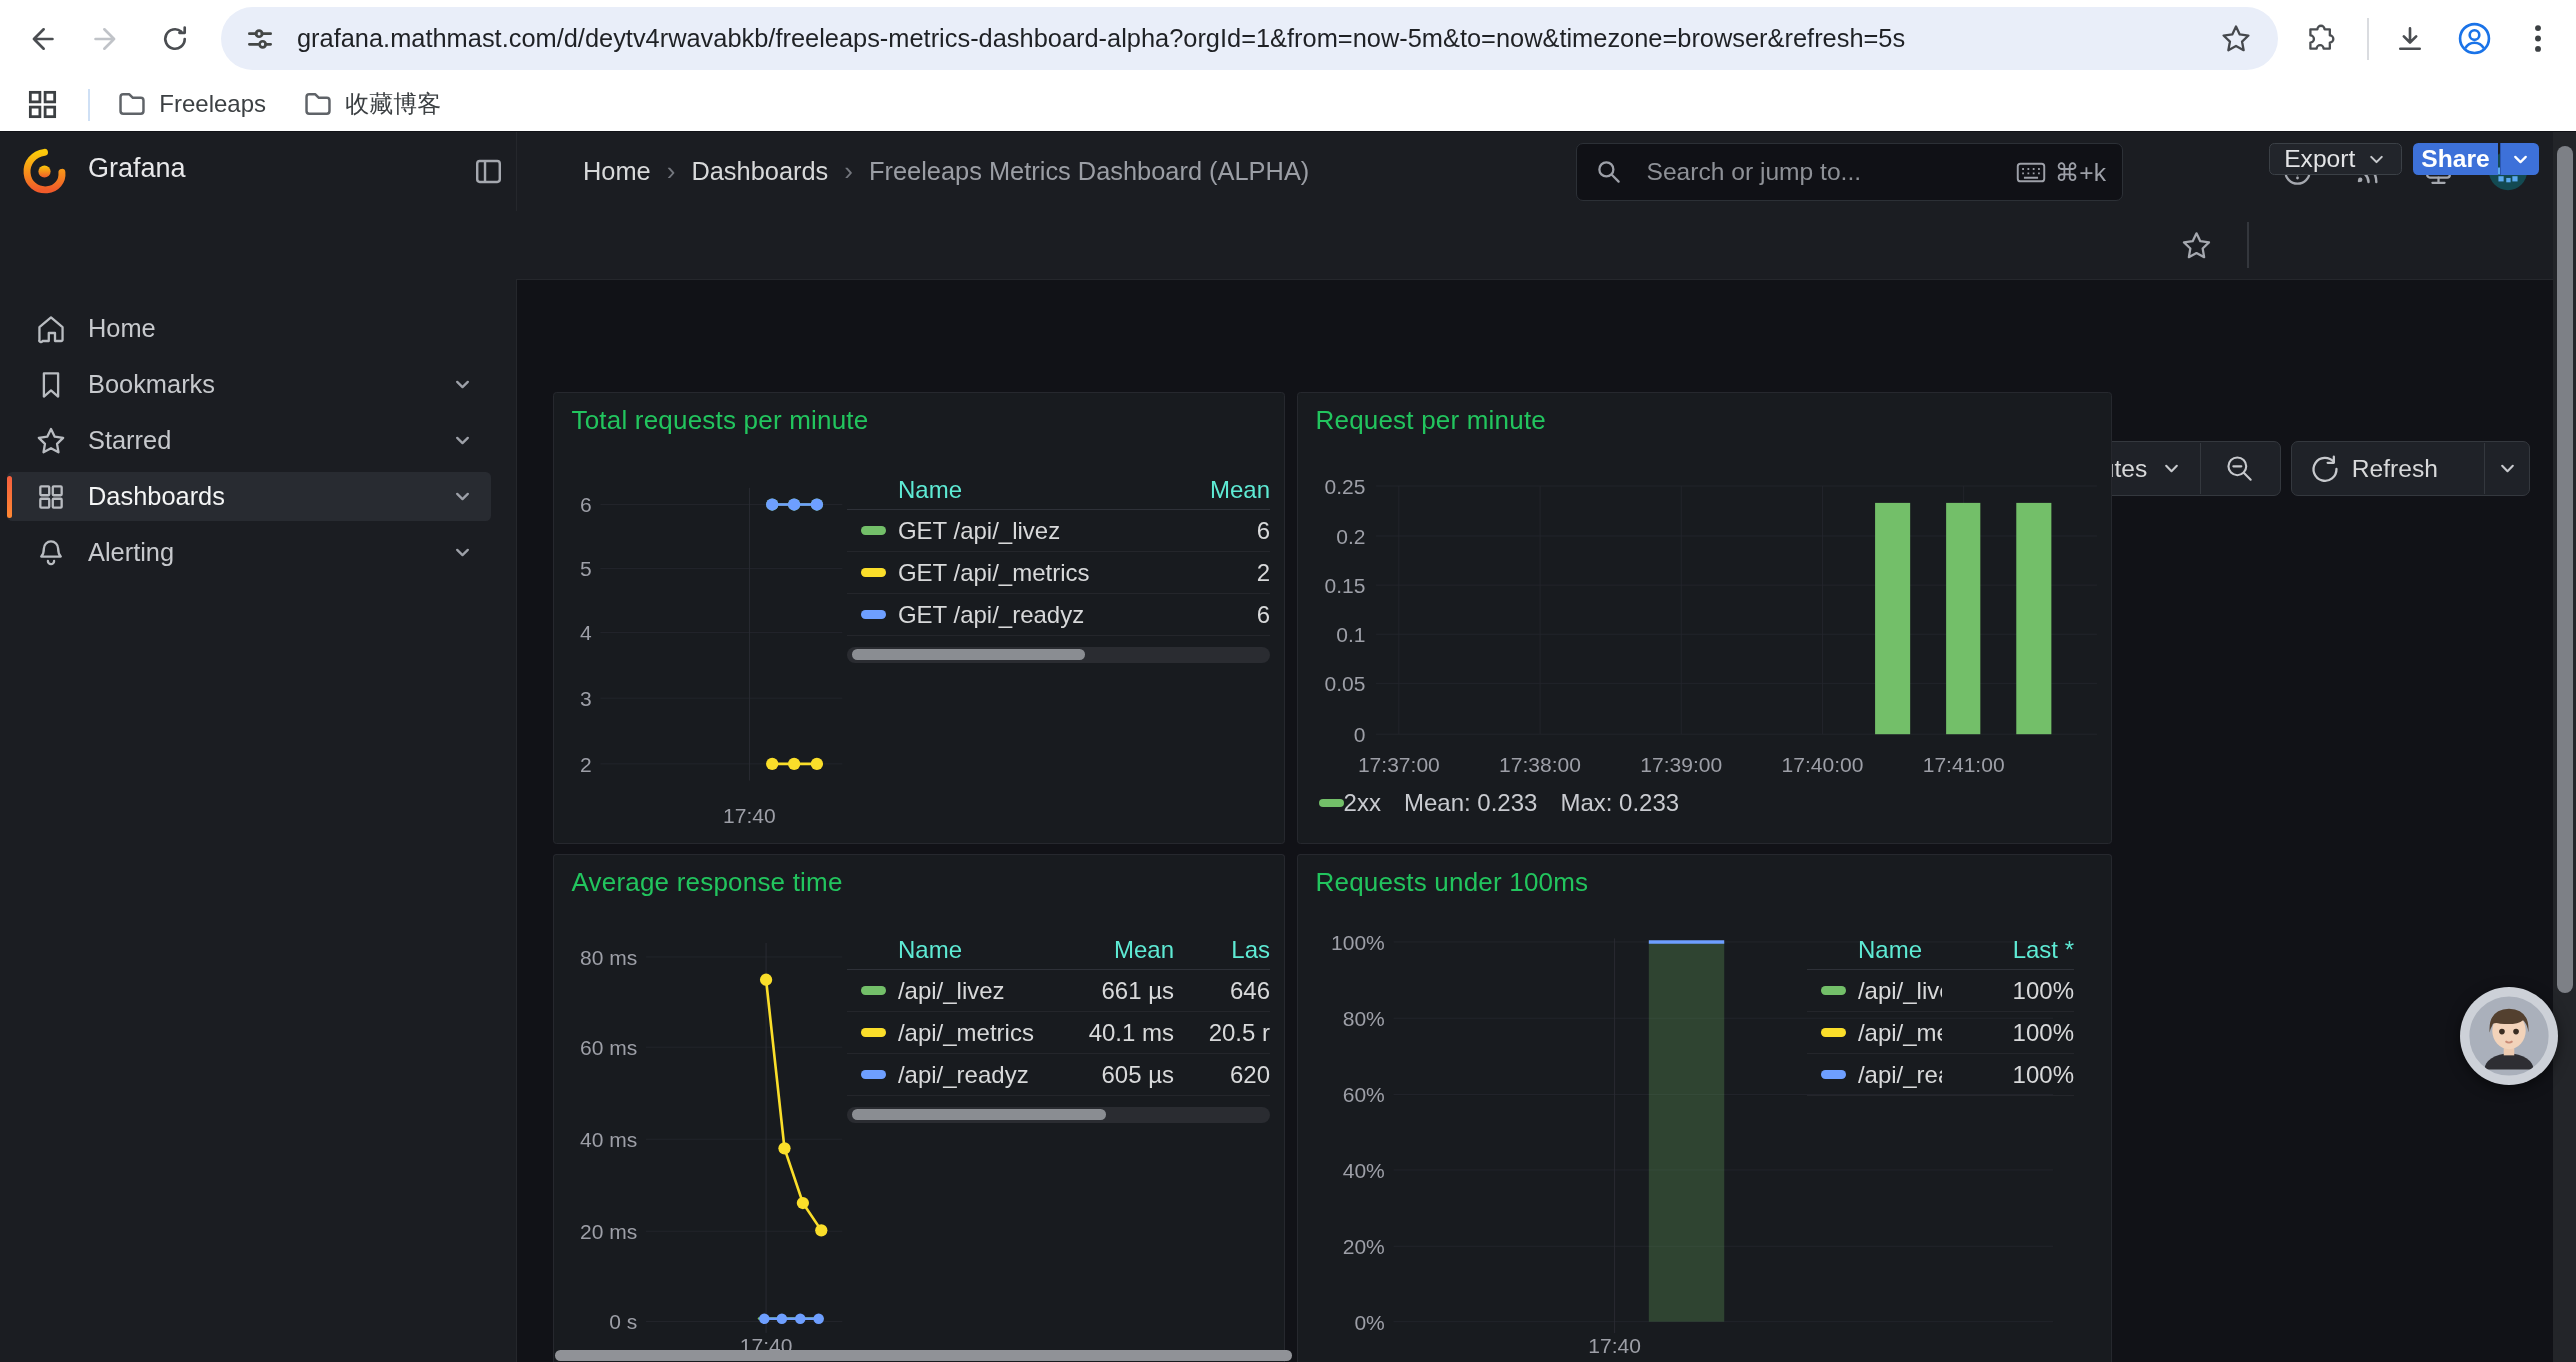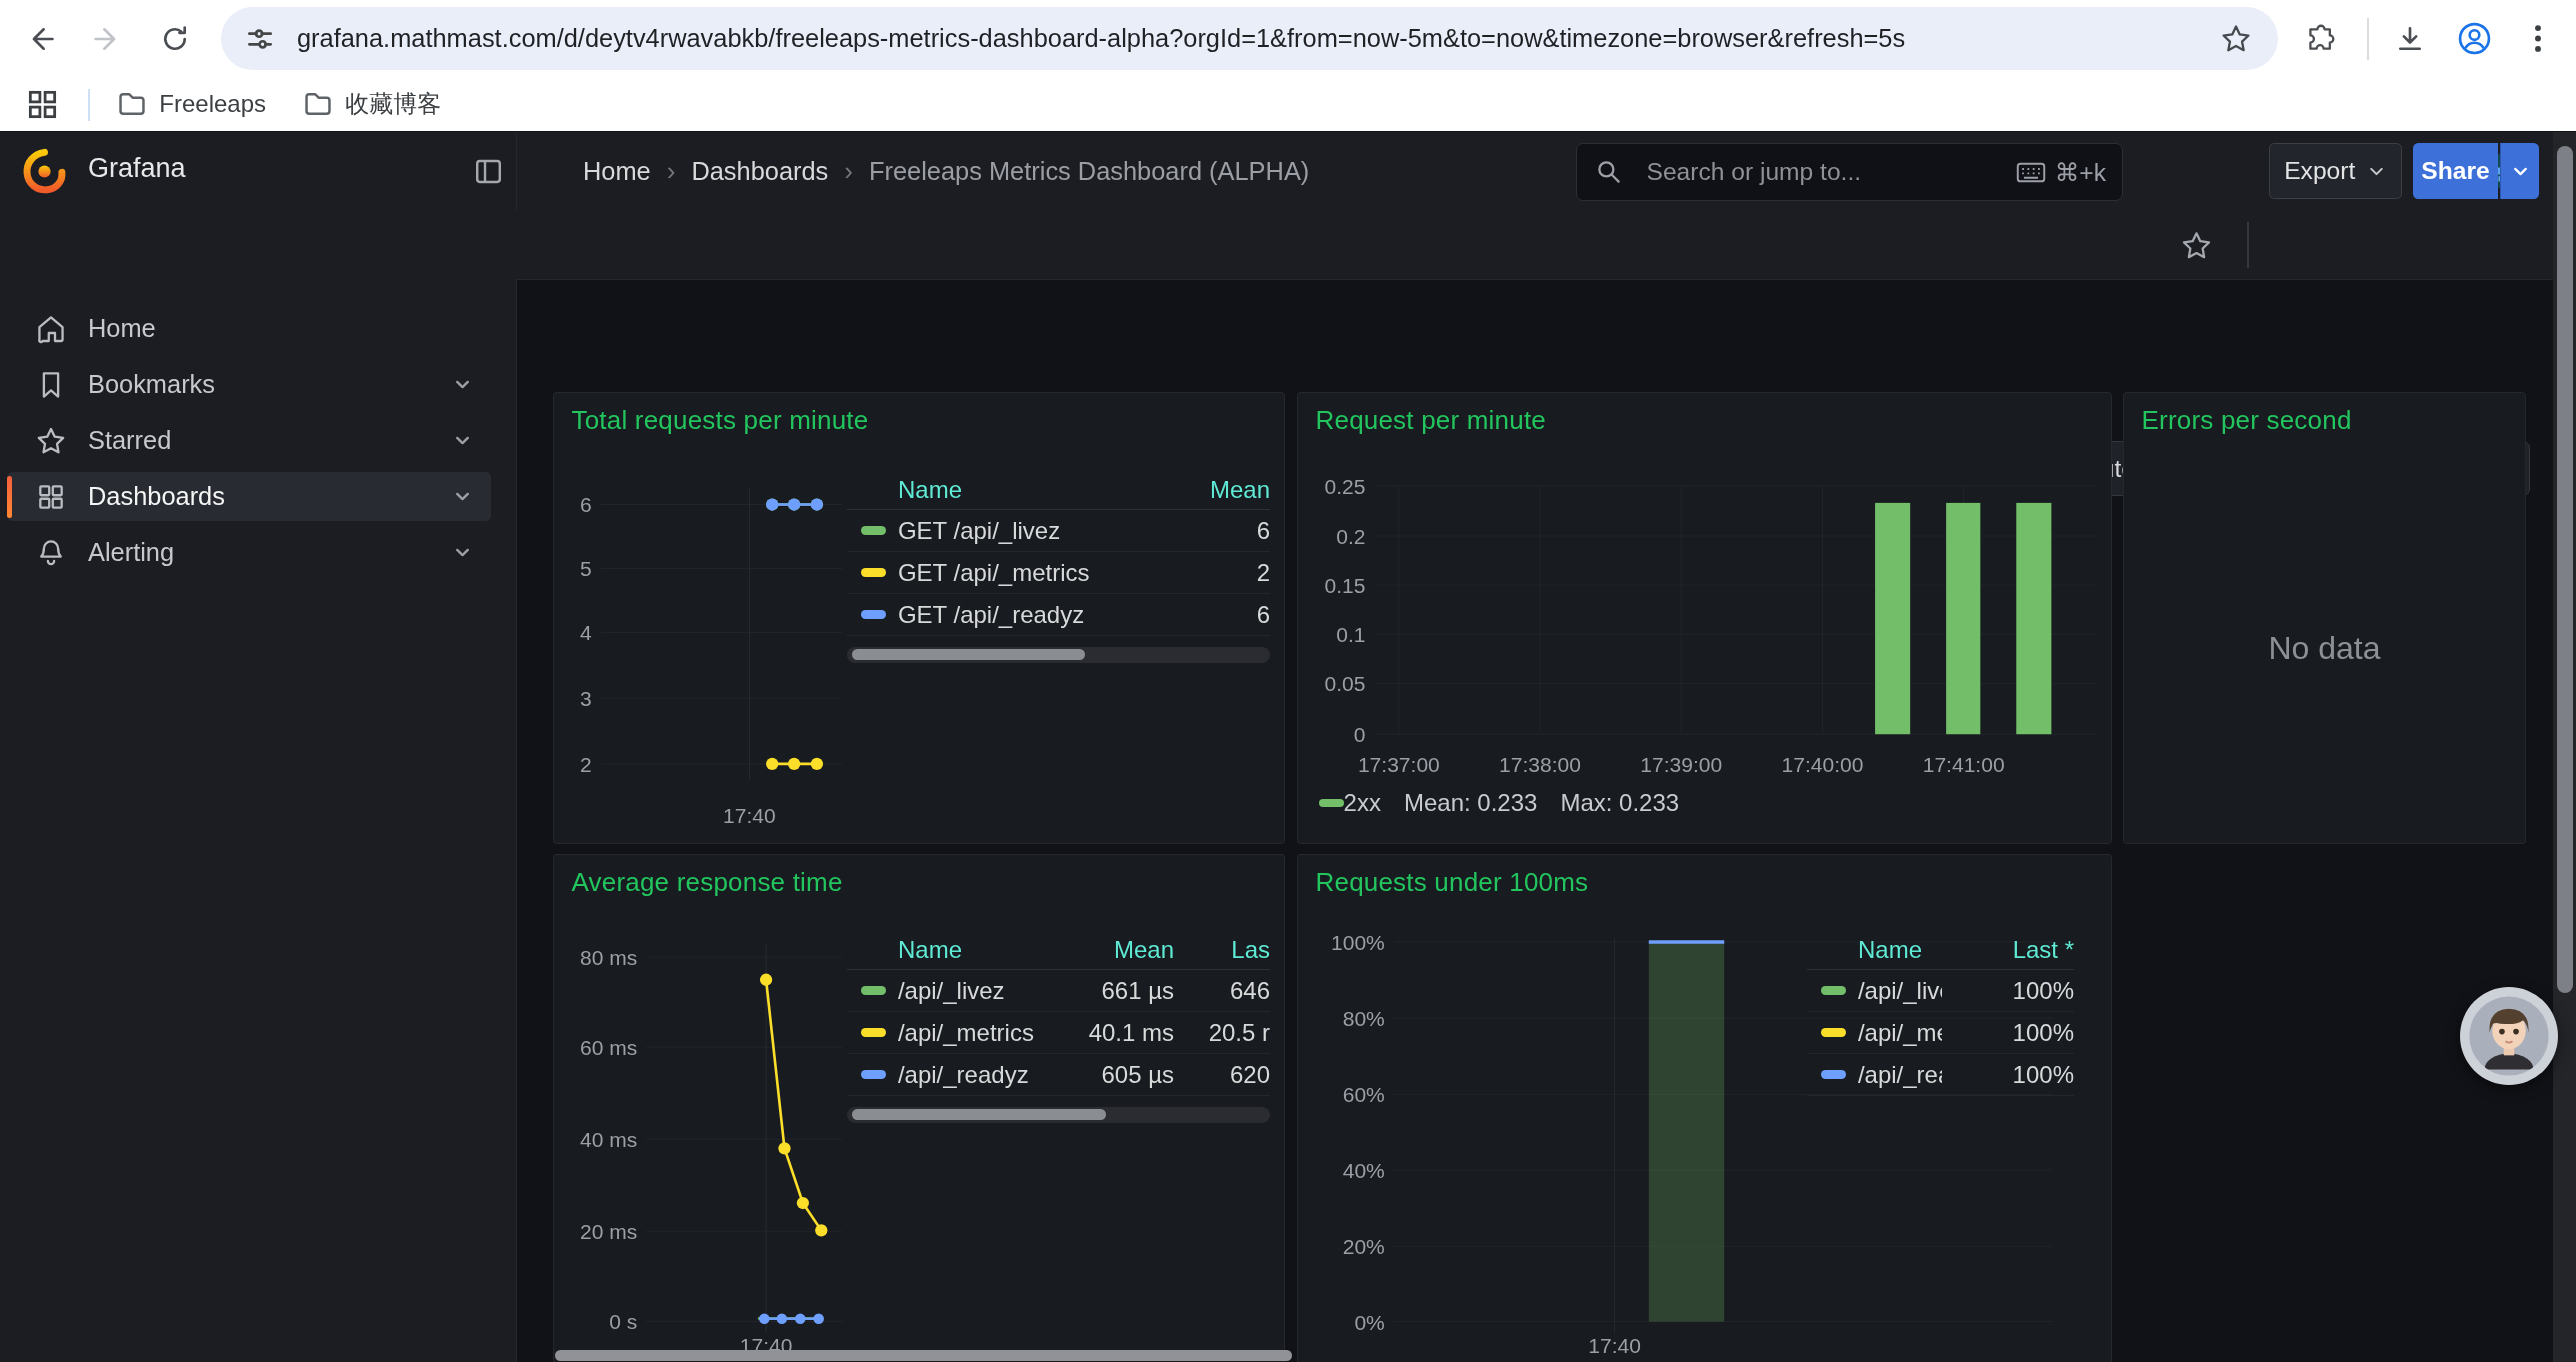--- a/index.html
+++ b/index.html
@@ -38,21 +38,21 @@
   .side-item{position:absolute;left:7px;width:484px;height:49px;border-radius:5.3px;display:flex;align-items:center;
              color:#c7c9cd;font-size:25.4px}
   .side-item .lbl{margin-left:21px}
   .side-item .chev{margin-left:auto;margin-right:17.5px;color:#9da0a8}
   .side-item.active{background:#282b31;color:#f4f5f5}
   .side-item.active::before{content:"";position:absolute;left:0;top:3.5px;bottom:3.5px;width:5.3px;border-radius:2.6px;
              background:linear-gradient(#f55f3e,#ff8833)}
   .side-item .ic{margin-left:28px;color:#b9bcc1;flex:none}
 
   
-  .btn{display:flex;align-items:center;justify-content:center;font-size:24.6px;border-radius:5.3px;height:56px}
+  .btn{display:flex;align-items:center;justify-content:center;font-size:24.6px;border-radius:5.3px;height:32px}
   #export-btn{position:absolute;left:2269px;top:11.4px;width:133px;background:#22252b;border:0.9px solid #3b4046;color:#e3e4e6;gap:10.5px}
   #share-btn{position:absolute;left:2413px;top:11.4px;width:85px;background:#3d71d9;color:#fff;font-weight:700;
              border-radius:5.3px 0 0 5.3px}
   #share-chev{position:absolute;left:2500px;top:11.4px;width:39px;background:#3d71d9;color:#fff;border-radius:0 5.3px 5.3px 0;
              border-left:1.8px solid #2c57b0}
 
   
   .tb-ctl{position:absolute;top:309px;height:53px;background:#1f2228;border:0.9px solid #34383e;border-radius:7px;
           display:flex;align-items:center;color:#d8d9da;font-size:24.6px}
   .tb-div{width:0.9px;height:51px;background:#34383e}
@@ -472,24 +472,20 @@
     <div id="p2-legend">
       <span style="display:flex;align-items:center;gap:0">
         <span class="lg-sw" style="margin: 0px; background: rgb(115, 191, 105);" id="p2-sw"></span>
         <span>2xx</span>
       </span>
       <span>Mean: 0.233</span>
       <span>Max: 0.233</span>
     </div>
   </div>
 
-  <div class="panel" style="left:2123px;top:260px;width:401px;height:450px">
-    <div class="p-title">Errors per second</div>
-    <div class="nodata">No data</div>
-  </div>
 
   <div class="panel" style="left:553px;top:722px;width:730px;height:508px;border-bottom:none;border-radius:3.5px 3.5px 0 0">
     <div class="p-title">Average response time</div>
     <svg id="c4" class="chart" width="730" height="508" viewBox="0 0 833 579">
         <line x1="105" y1="116" x2="329" y2="116" stroke="#24262d" stroke-width="1"></line>
         <text x="95" y="125" fill="#9d9fa7" font-size="24" text-anchor="end" font-family="Liberation Sans, sans-serif">80 ms</text>
         <line x1="105" y1="219" x2="329" y2="219" stroke="#24262d" stroke-width="1"></line>
         <text x="95" y="228" fill="#9d9fa7" font-size="24" text-anchor="end" font-family="Liberation Sans, sans-serif">60 ms</text>
         <line x1="105" y1="324" x2="329" y2="324" stroke="#24262d" stroke-width="1"></line>
         <text x="95" y="333" fill="#9d9fa7" font-size="24" text-anchor="end" font-family="Liberation Sans, sans-serif">40 ms</text>

